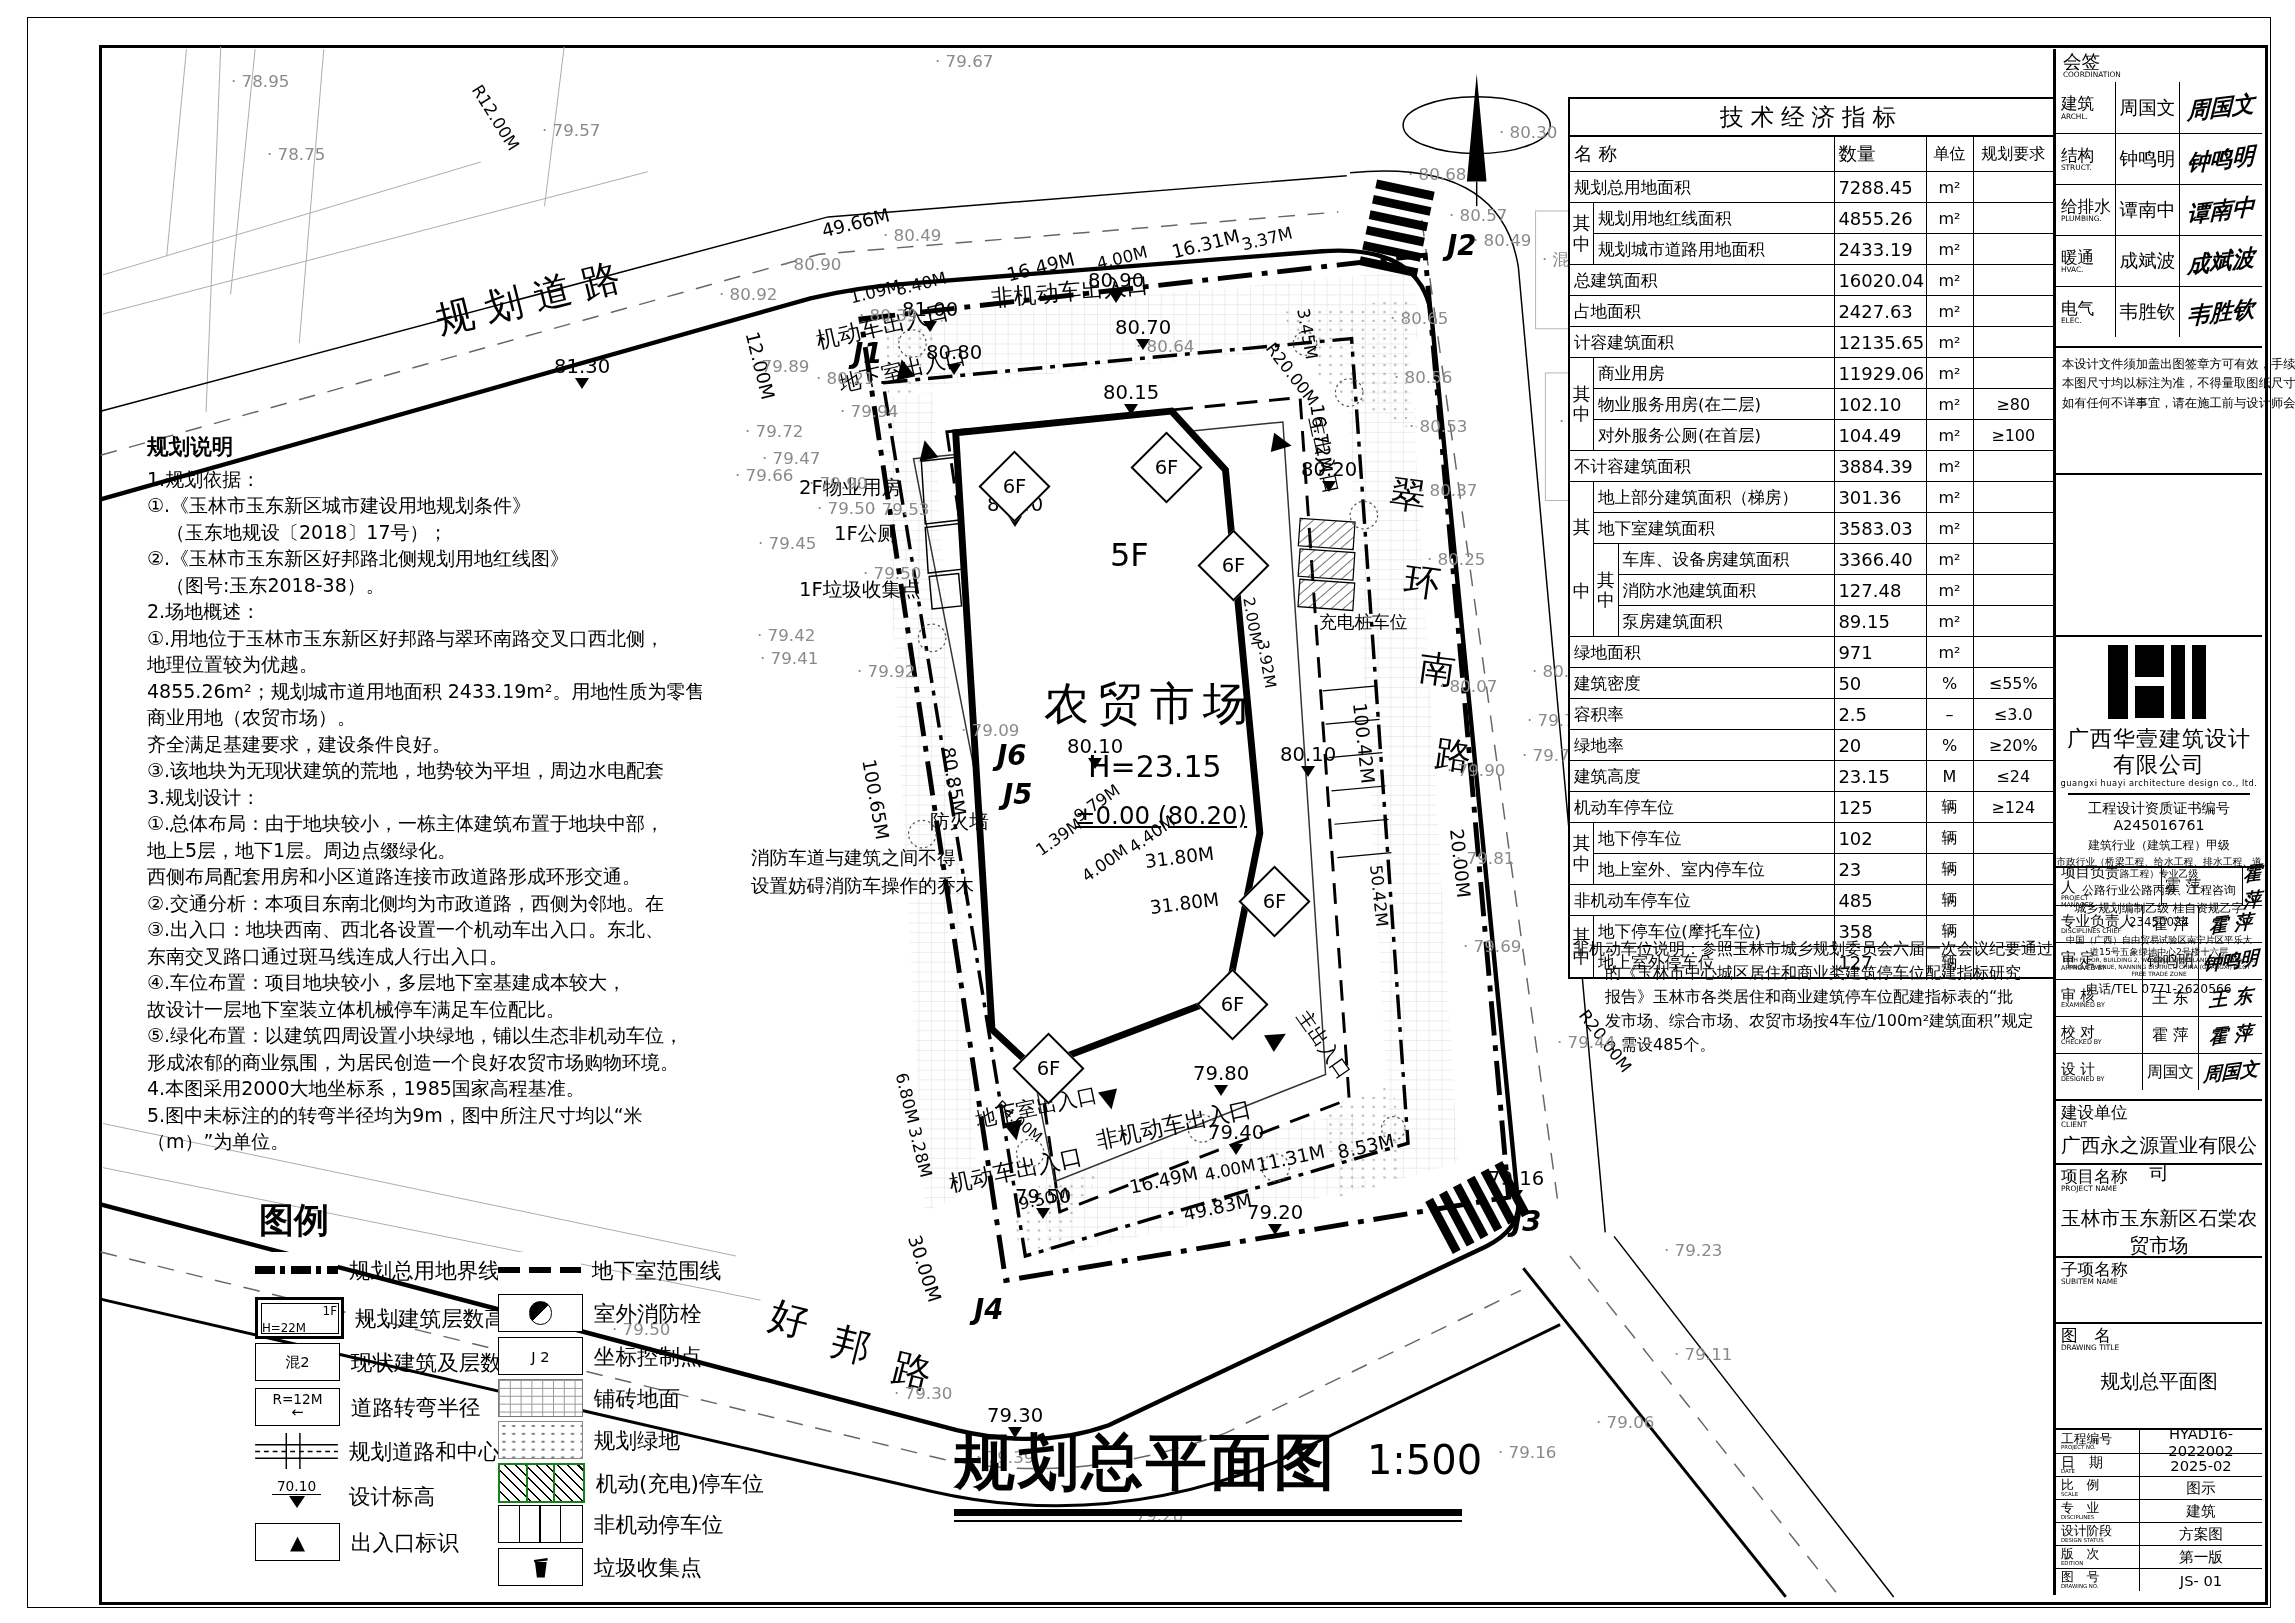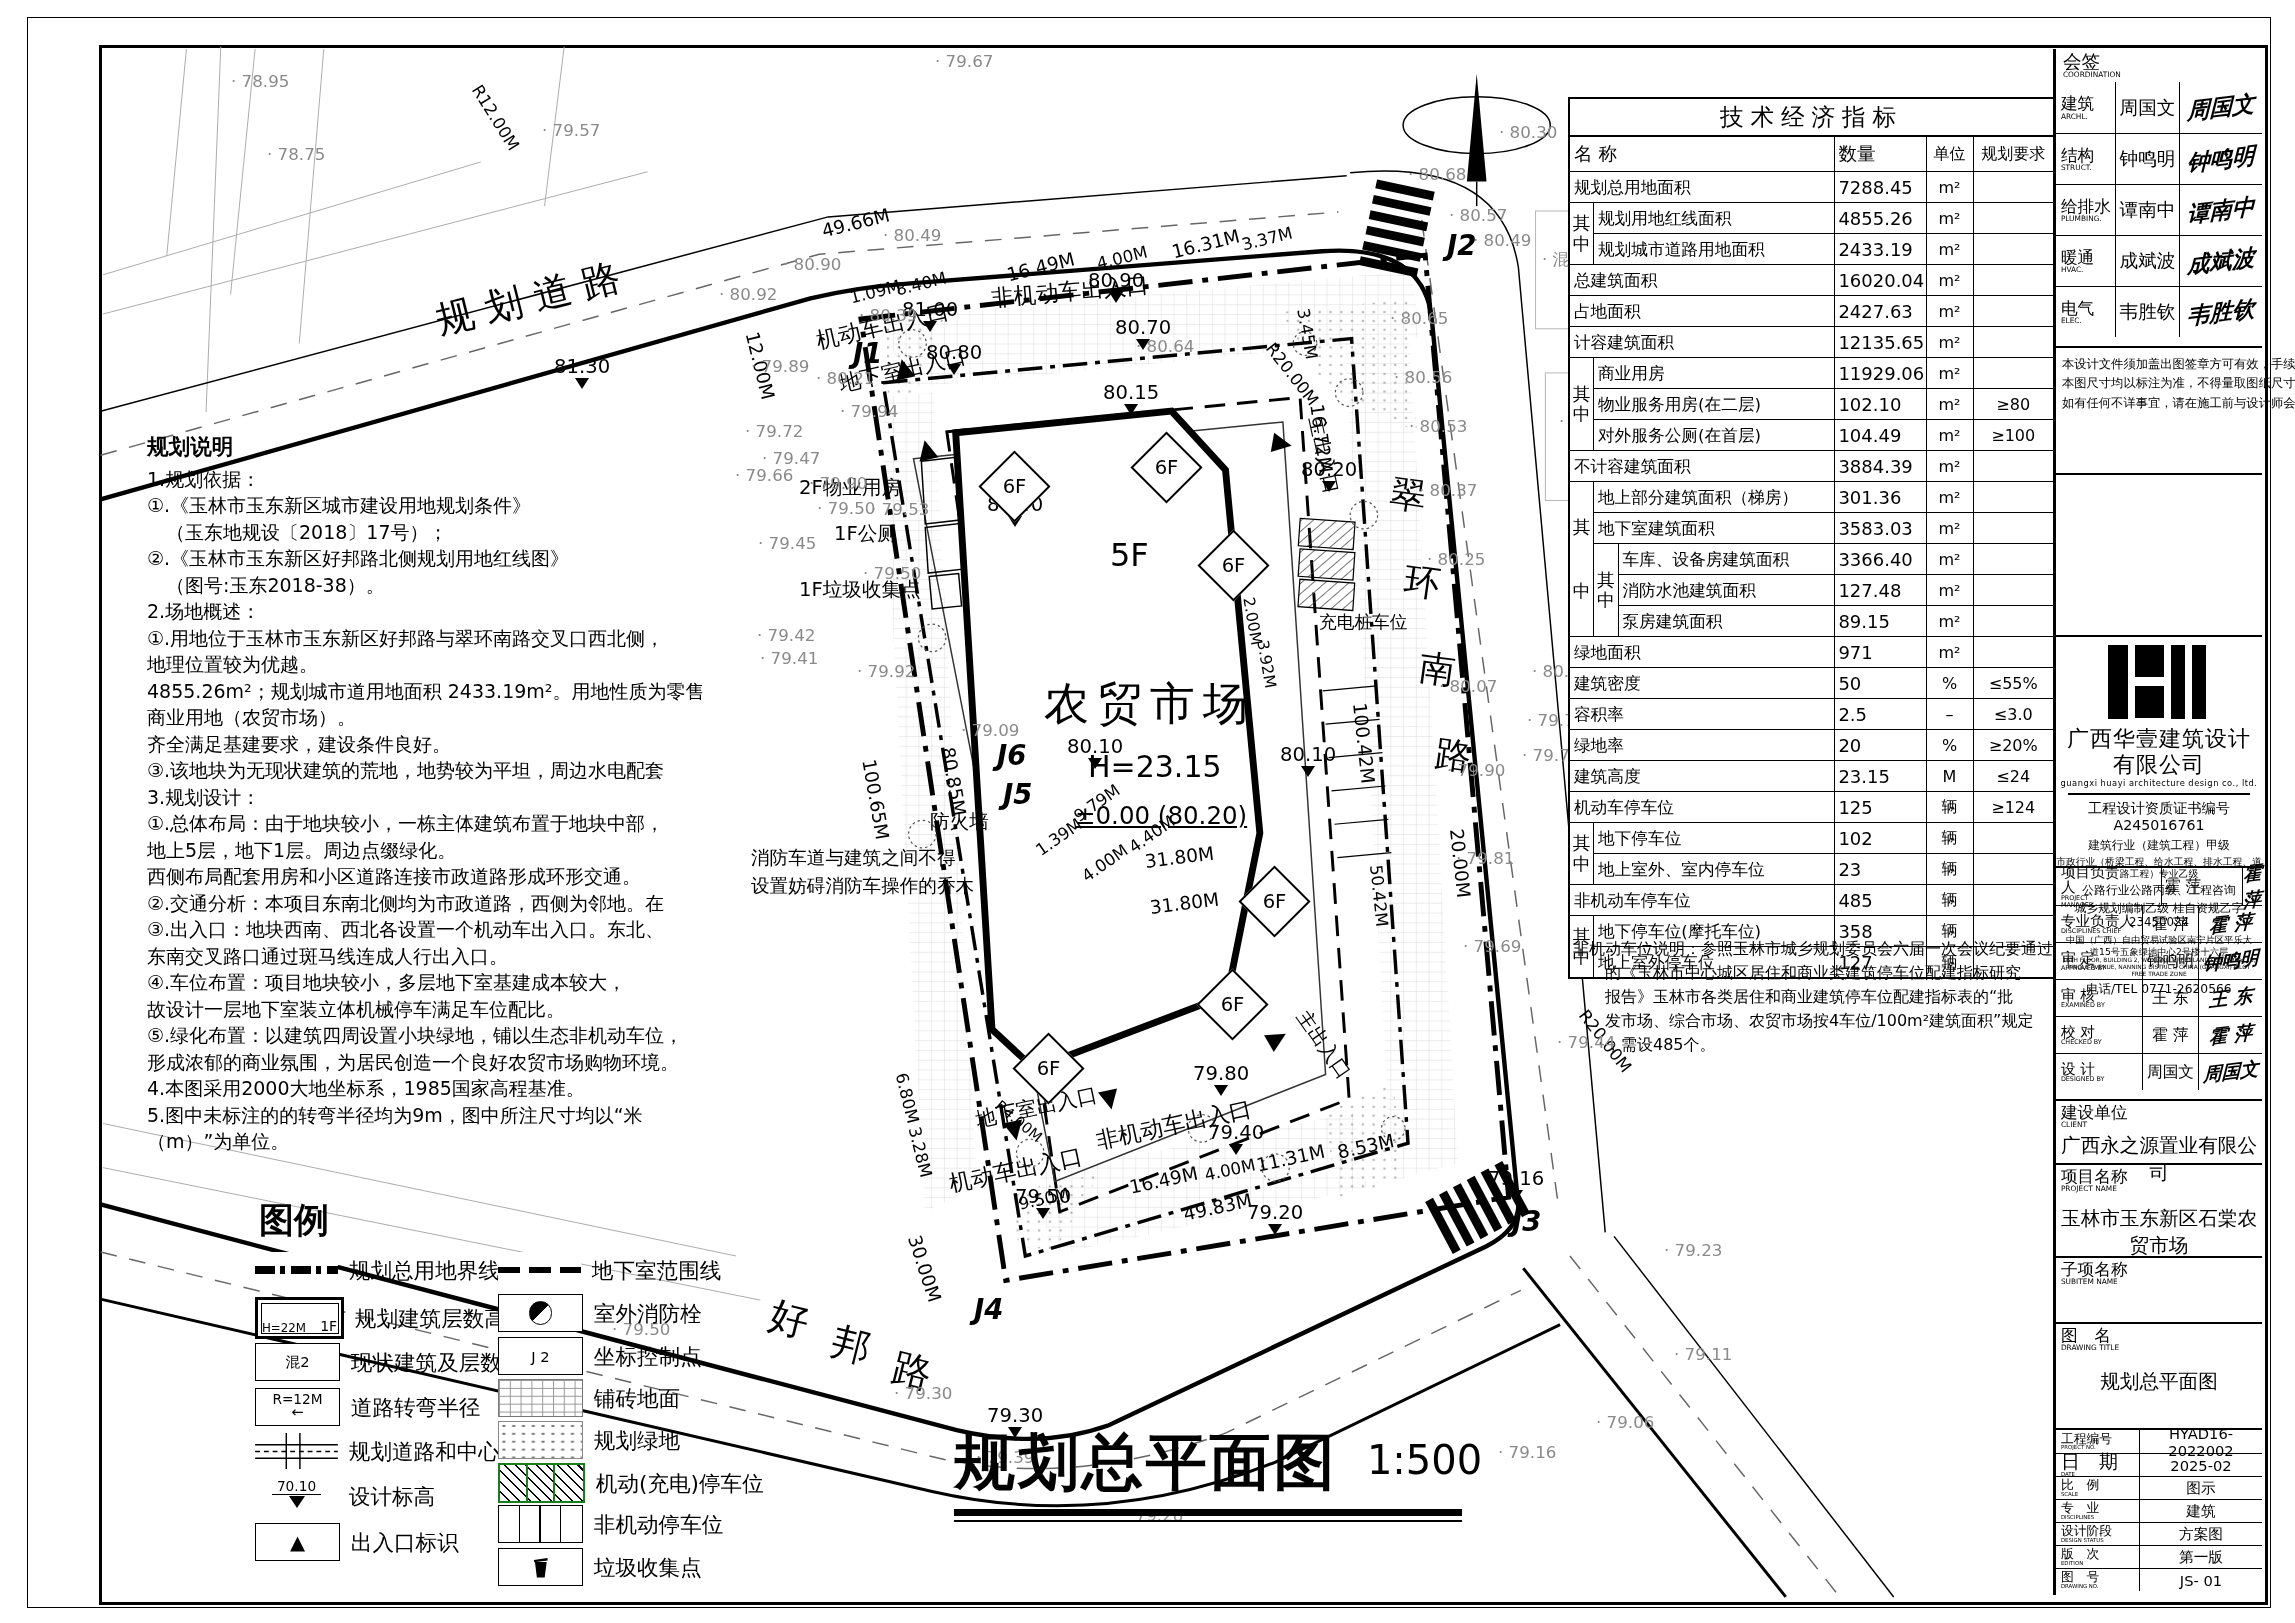--- a/index.html
+++ b/index.html
@@ -30,21 +30,21 @@
   
   #legend-title{left:259px;top:1197px;font-size:35px;font-weight:bold;}
   .lg-item{position:absolute;display:flex;align-items:center;}
   .sym{width:83px;height:36px;position:relative;flex:none;background:#fff;}
   .lg-label{font-size:21.6px;margin-left:10.8px;white-space:nowrap;}
   .sym-bound{height:36px;}
   .sym-bound i{position:absolute;left:0;right:0;top:14.2px;height:7.9px;
      background:repeating-linear-gradient(90deg,#000 0 19.6px,transparent 19.6px 25.5px,#000 25.5px 30px,transparent 30px 36px);}
   .sym-bh{border:3.4px solid #000;}
   .sym-bh .in{position:absolute;left:2.5px;top:2.5px;right:2.5px;bottom:2.5px;border:1px solid #000;}
-  .sym-bh .bh1{position:absolute;right:3.9px;top:18px;font-size:14px;margin-left:6px;}
+  .sym-bh .bh1{position:absolute;right:3.9px;top:4px;font-size:12px;margin-left:6px;}
   .sym-bh .bh2{position:absolute;left:3.9px;bottom:1px;font-size:11.8px;}
   .sym-box{border:1.5px solid #000;display:flex;align-items:center;justify-content:center;font-size:14.7px;}
   .sym-rad{border:1.5px solid #000;text-align:center;}
   .sym-rad .r1{font-size:13.7px;display:block;margin-top:2px;}
   .sym-rad .r2{font-size:14.7px;display:block;line-height:9.8px;}
   .sym-spot{text-align:center;}
   .sym-spot .v{font-size:13.7px;display:inline-block;border-bottom:1px solid #000;padding:0 4.9px;}
   .sym-spot .tri{width:0;height:0;border-left:8.8px solid transparent;border-right:8.8px solid transparent;
      border-top:12.8px solid #000;margin:1px auto 0;}
   .sym-ent{border:1.5px solid #000;display:flex;align-items:center;justify-content:center;font-size:19.6px;}
@@ -987,21 +987,21 @@
                 <div class="en" style="font-size:5.4px">PROJECT NO.</div>
               </div>
             </div>
             <div class="cell vcell" style="width: auto; flex: 1 1 0%;">
               <div style="font-size:14.7px;text-align:center">HYAD16-2022002</div>
             </div>
           </div>
           <div class="tb-row" style="height: 23px;">
             <div class="cell" style="width: 83px;">
               <div style="padding-left:4.9px">
-                <div class="cn" style="font-size:19px">日　期</div>
+                <div class="cn" style="font-size:14px">日　期</div>
                 <div class="en" style="font-size:5.4px">DATE</div>
               </div>
             </div>
             <div class="cell vcell" style="width: auto; flex: 1 1 0%;">
               <div style="font-size:14.7px;text-align:center">2025-02</div>
             </div>
           </div>
           <div class="tb-row" style="height: 23px;">
             <div class="cell" style="width: 83px;">
               <div style="padding-left:4.9px">

